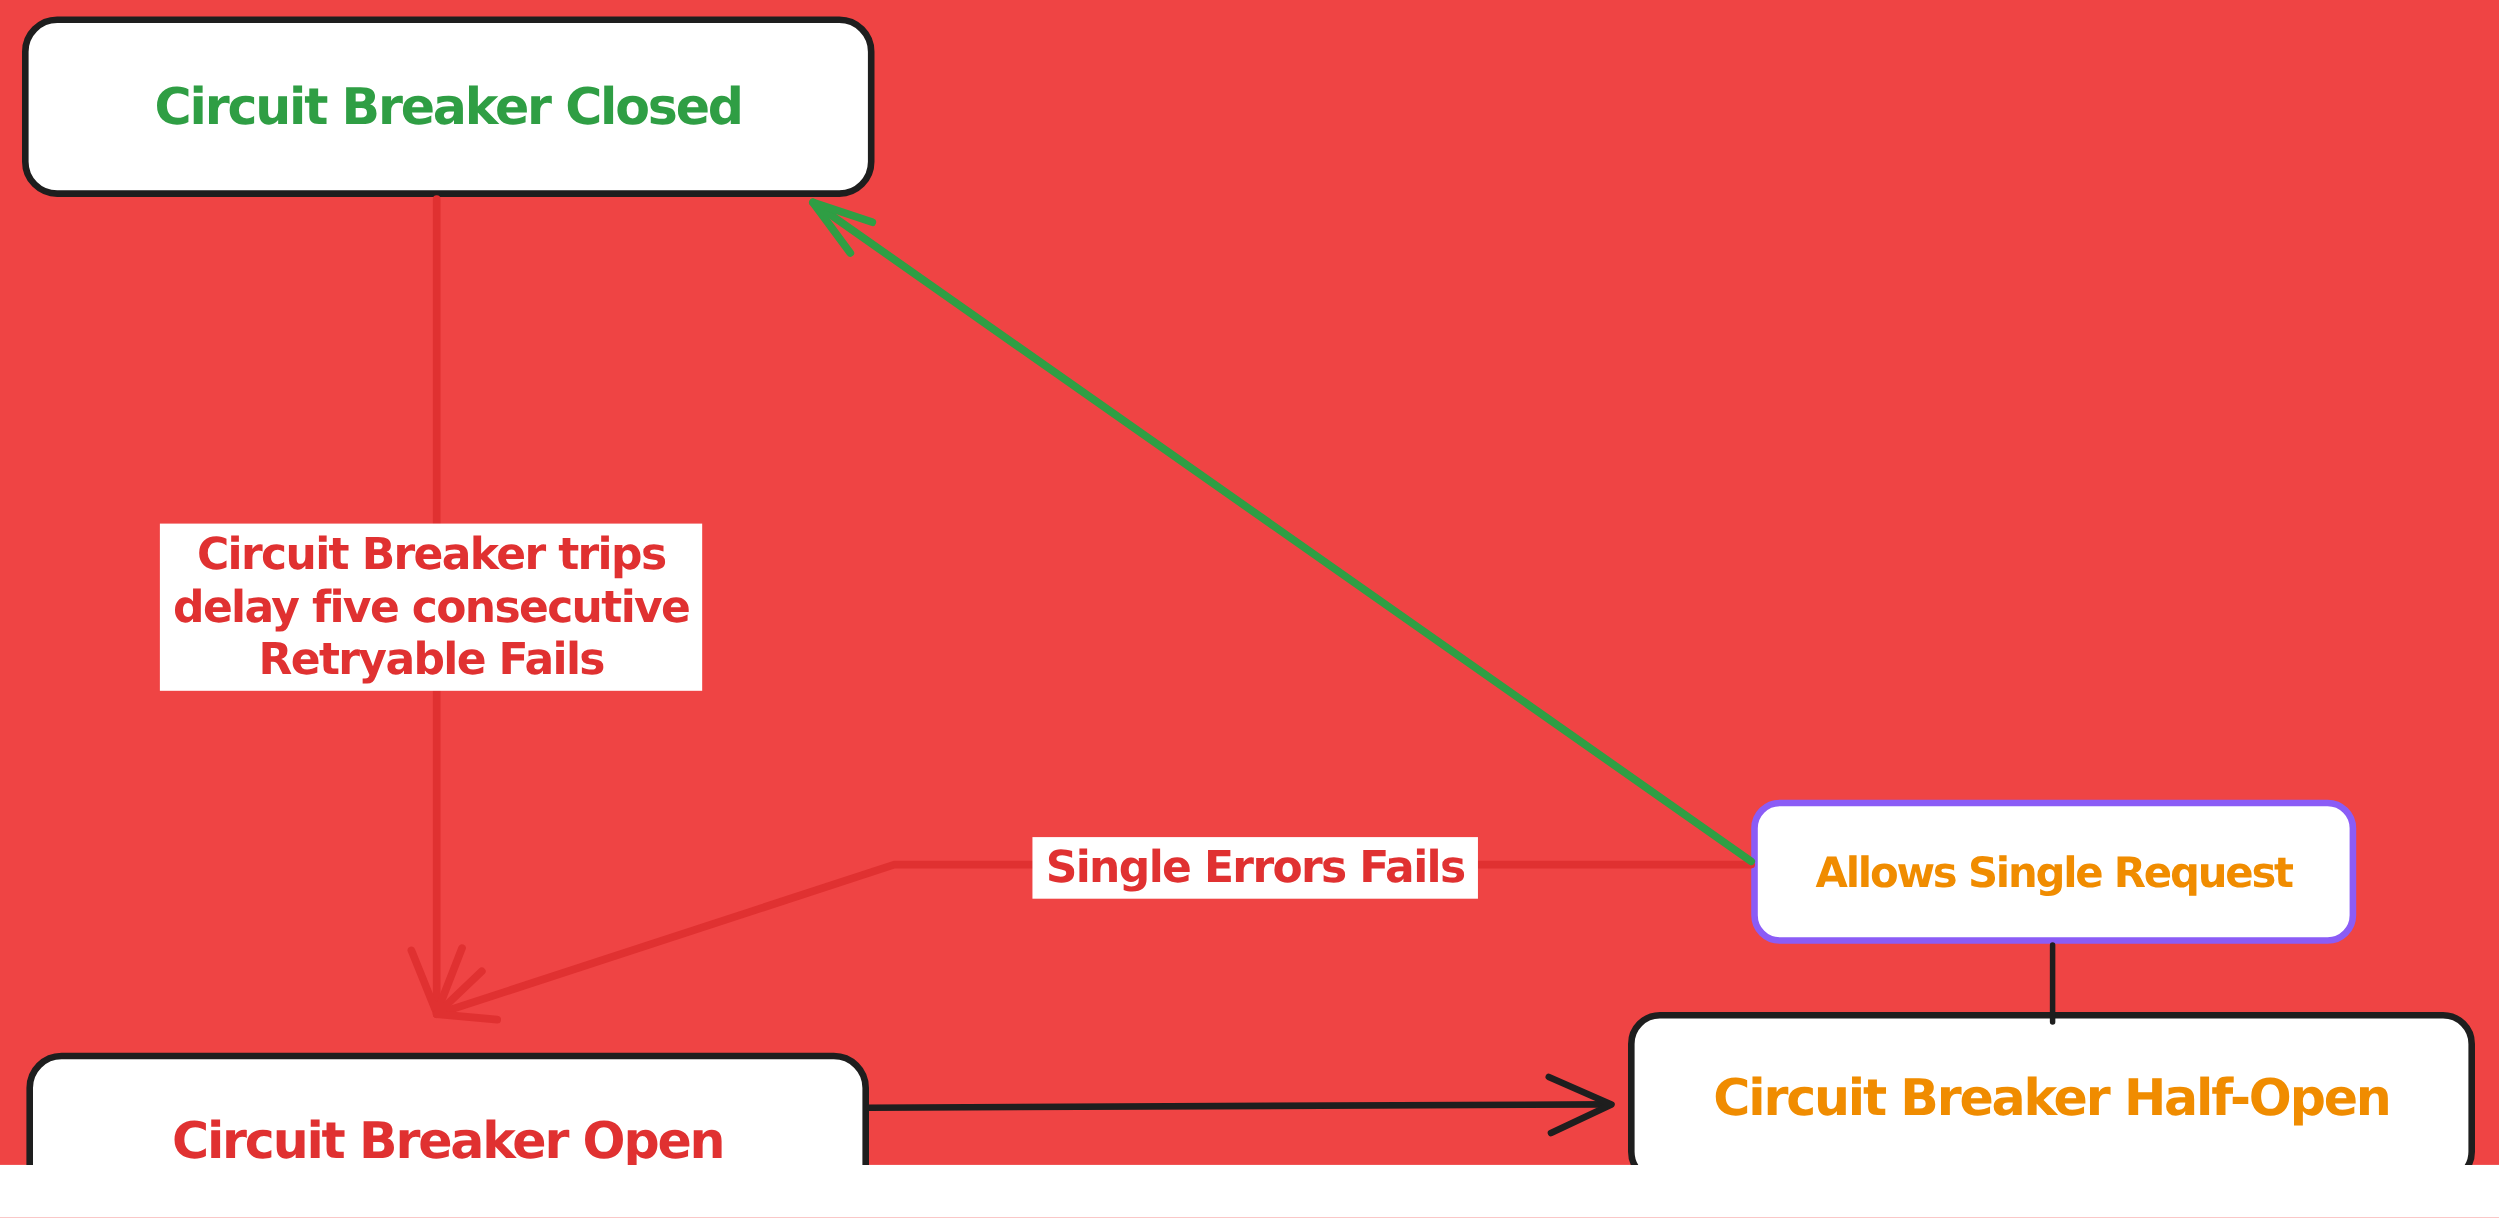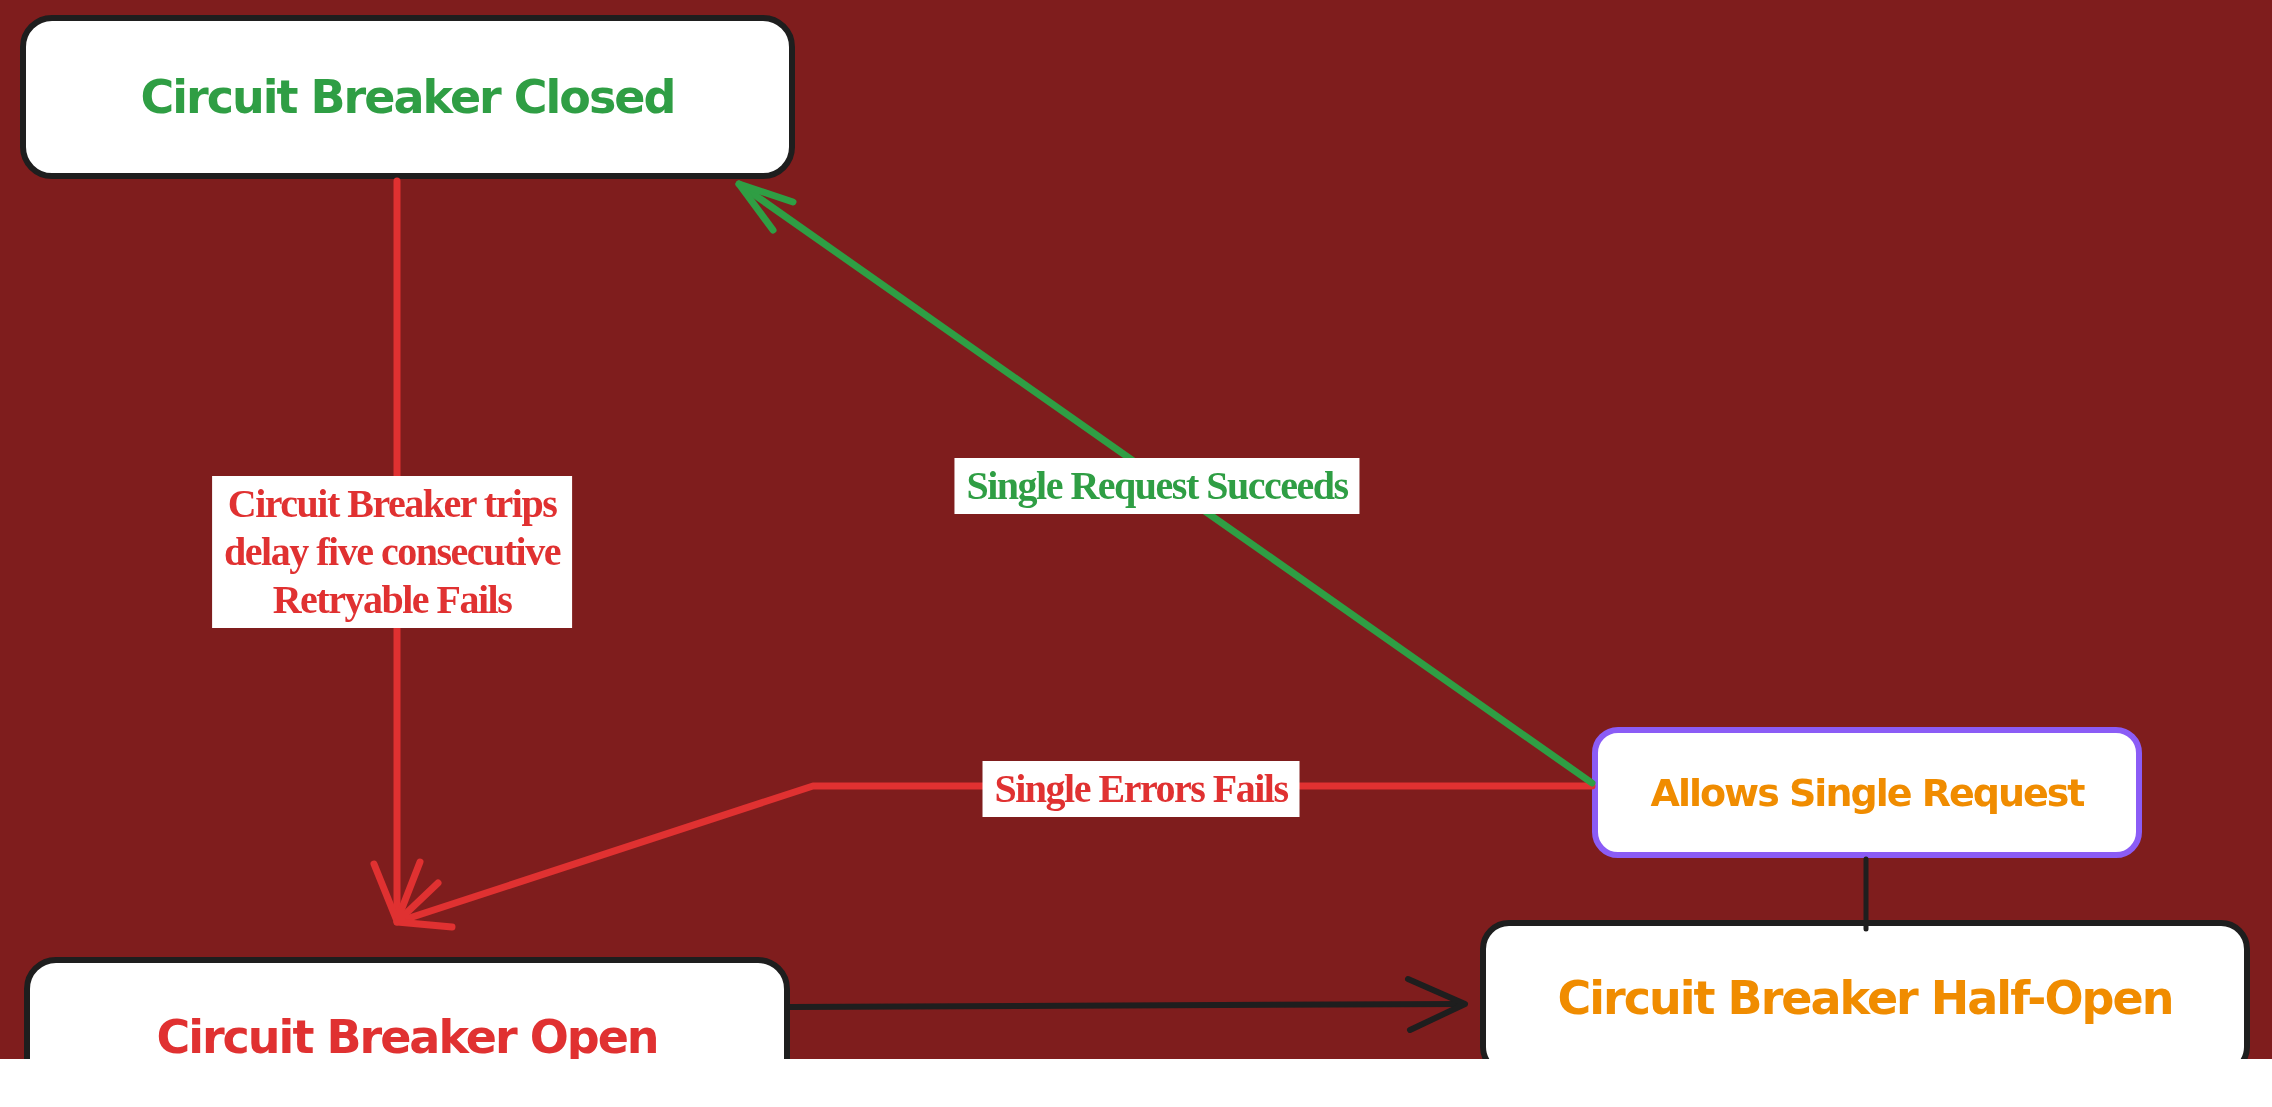--- a/index.html
+++ b/index.html
@@ -4,21 +4,21 @@
 <style>
   html, body {
     margin: 0;
     padding: 0;
     background: #ffffff;
   }
   .canvas {
     position: relative;
     width: 2272px;
     height: 1059px;
-    background: #7f1d1d;
+    background: #ef4444;
     font-family: "DejaVu Sans", sans-serif;
     overflow: hidden;
   }
   
   .node {
     position: absolute;
     box-sizing: border-box;
     background: #ffffff;
     border: 6px solid #1e1e1e;
     border-radius: 32px;
@@ -64,21 +64,20 @@
     transform: translate(-50%, -50%);
     background: #ffffff;
     text-align: center;
     font-size: 40px;
     font-weight: bold;
     letter-spacing: -1.5px;
     line-height: 1.2;
     padding: 4px 12px;
     white-space: nowrap;
     z-index: 3;
-    font-family: Liberation Serif, serif;
   }
   .edge-label .line { display: block; }
   .label-trips    { left: 392px;  top: 552px;  }
   .label-succeeds { left: 1157px; top: 486px;  }
   .label-fails    { left: 1141px; top: 789px;  }
   .label-delay    { left: 1146px; top: 1018px; }
 </style>
 </head>
 <body>
 
@@ -126,18 +125,17 @@
       <path d="M1866,859 L1866,929"></path>
     </g>
   </svg>
 
   <div class="edge-label label-trips text-red">
     <span class="line">Circuit Breaker trips</span>
     <span class="line">delay five consecutive</span>
     <span class="line">Retryable Fails</span>
   </div>
 
-  <div class="edge-label label-succeeds text-green">Single Request Succeeds</div>
 
   <div class="edge-label label-fails text-red">Single Errors Fails</div>
 
 
 </div>
 
 </body></html>

